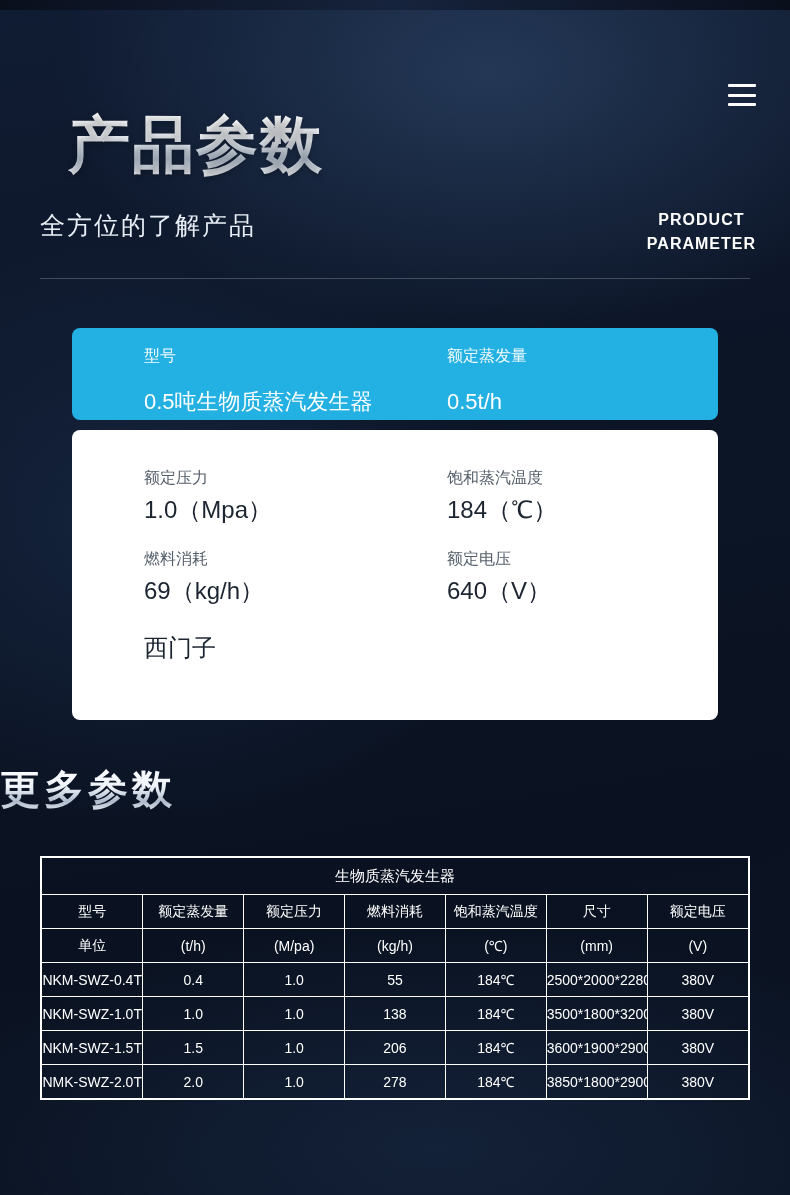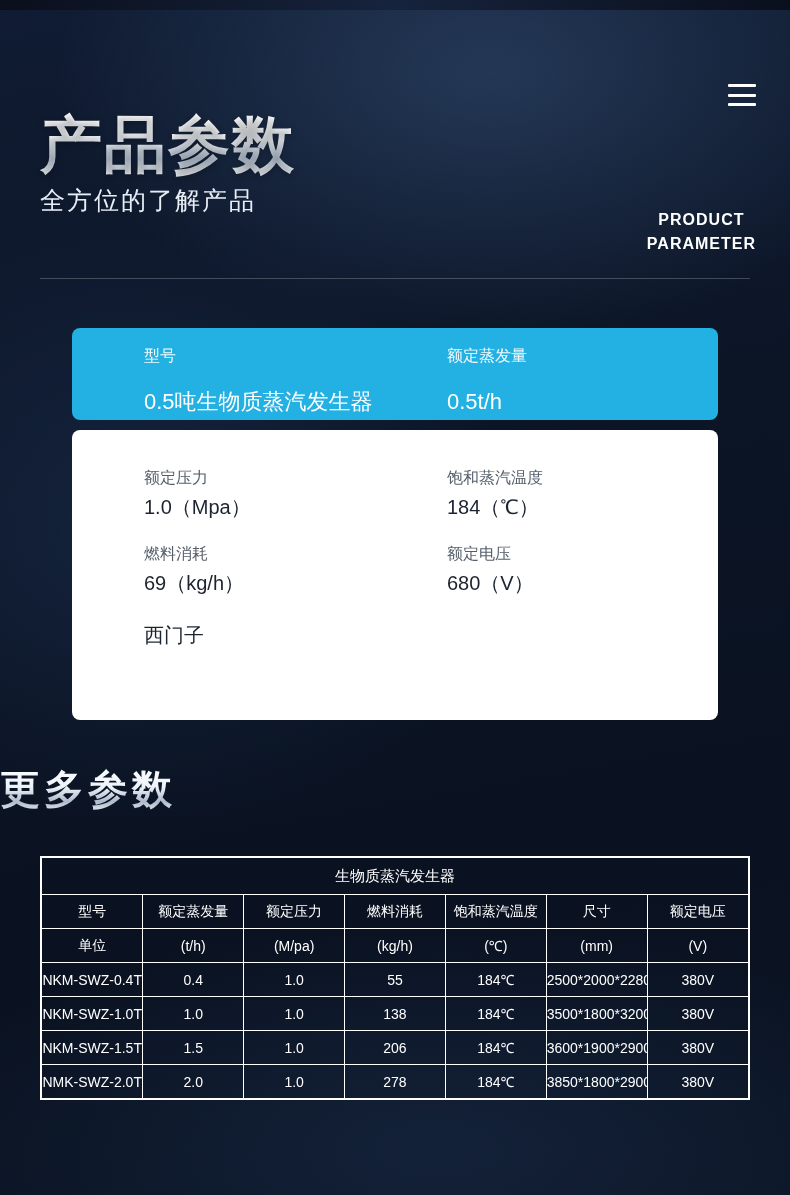--- a/index.html
+++ b/index.html
@@ -62,23 +62,24 @@
     font-size: 62px;
     font-weight: bold;
     letter-spacing: 2px;
     line-height: 1.08;
     background: linear-gradient(180deg, #ffffff 0%, #f2f6fb 42%, #b9c6d6 70%, #ffffff 100%);
     -webkit-background-clip: text;
     background-clip: text;
     color: transparent;
     text-shadow: 0 2px 6px rgba(0,0,0,0.25);
     display: inline-block;
+    margin-left: 28px;
   }
   .sub-title {
-    margin-top: 5px;
+    margin-top: 30px;
     font-size: 25px;
     color: #e7edf5;
     letter-spacing: 2px;
   }
   .en-title {
     position: absolute;
     right: 0;
     top: 96px;
     text-align: center;
     font-size: 16px;
@@ -147,21 +148,21 @@
     box-sizing: border-box;
     margin-bottom: 22px;
   }
   .card-main .cell.right { padding-left: 16px; }
   .d-lbl {
     font-size: 16px;
     color: #555f6b;
     line-height: 1.5;
   }
   .d-val {
-    font-size: 20px;
+    font-size: 24px;
     color: #1b2430;
     margin-top: 4px;
     line-height: 1.3;
   }
 
   
   .more-title {
     position: absolute;
     top: 762px;
     left: 0;
@@ -259,21 +260,21 @@
     <div class="cell right">
       <div class="d-lbl">饱和蒸汽温度</div>
       <div class="d-val">184（℃）</div>
     </div>
     <div class="cell">
       <div class="d-lbl">燃料消耗</div>
       <div class="d-val">69（kg/h）</div>
     </div>
     <div class="cell right">
       <div class="d-lbl">额定电压</div>
-      <div class="d-val">680（V）</div>
+      <div class="d-val">640（V）</div>
     </div>
     <div class="cell">
       <div class="d-val">西门子</div>
     </div>
   </div>
 
   <div class="more-title">更多参数</div>
 
   <div class="table-wrap">
     <table class="spec">

